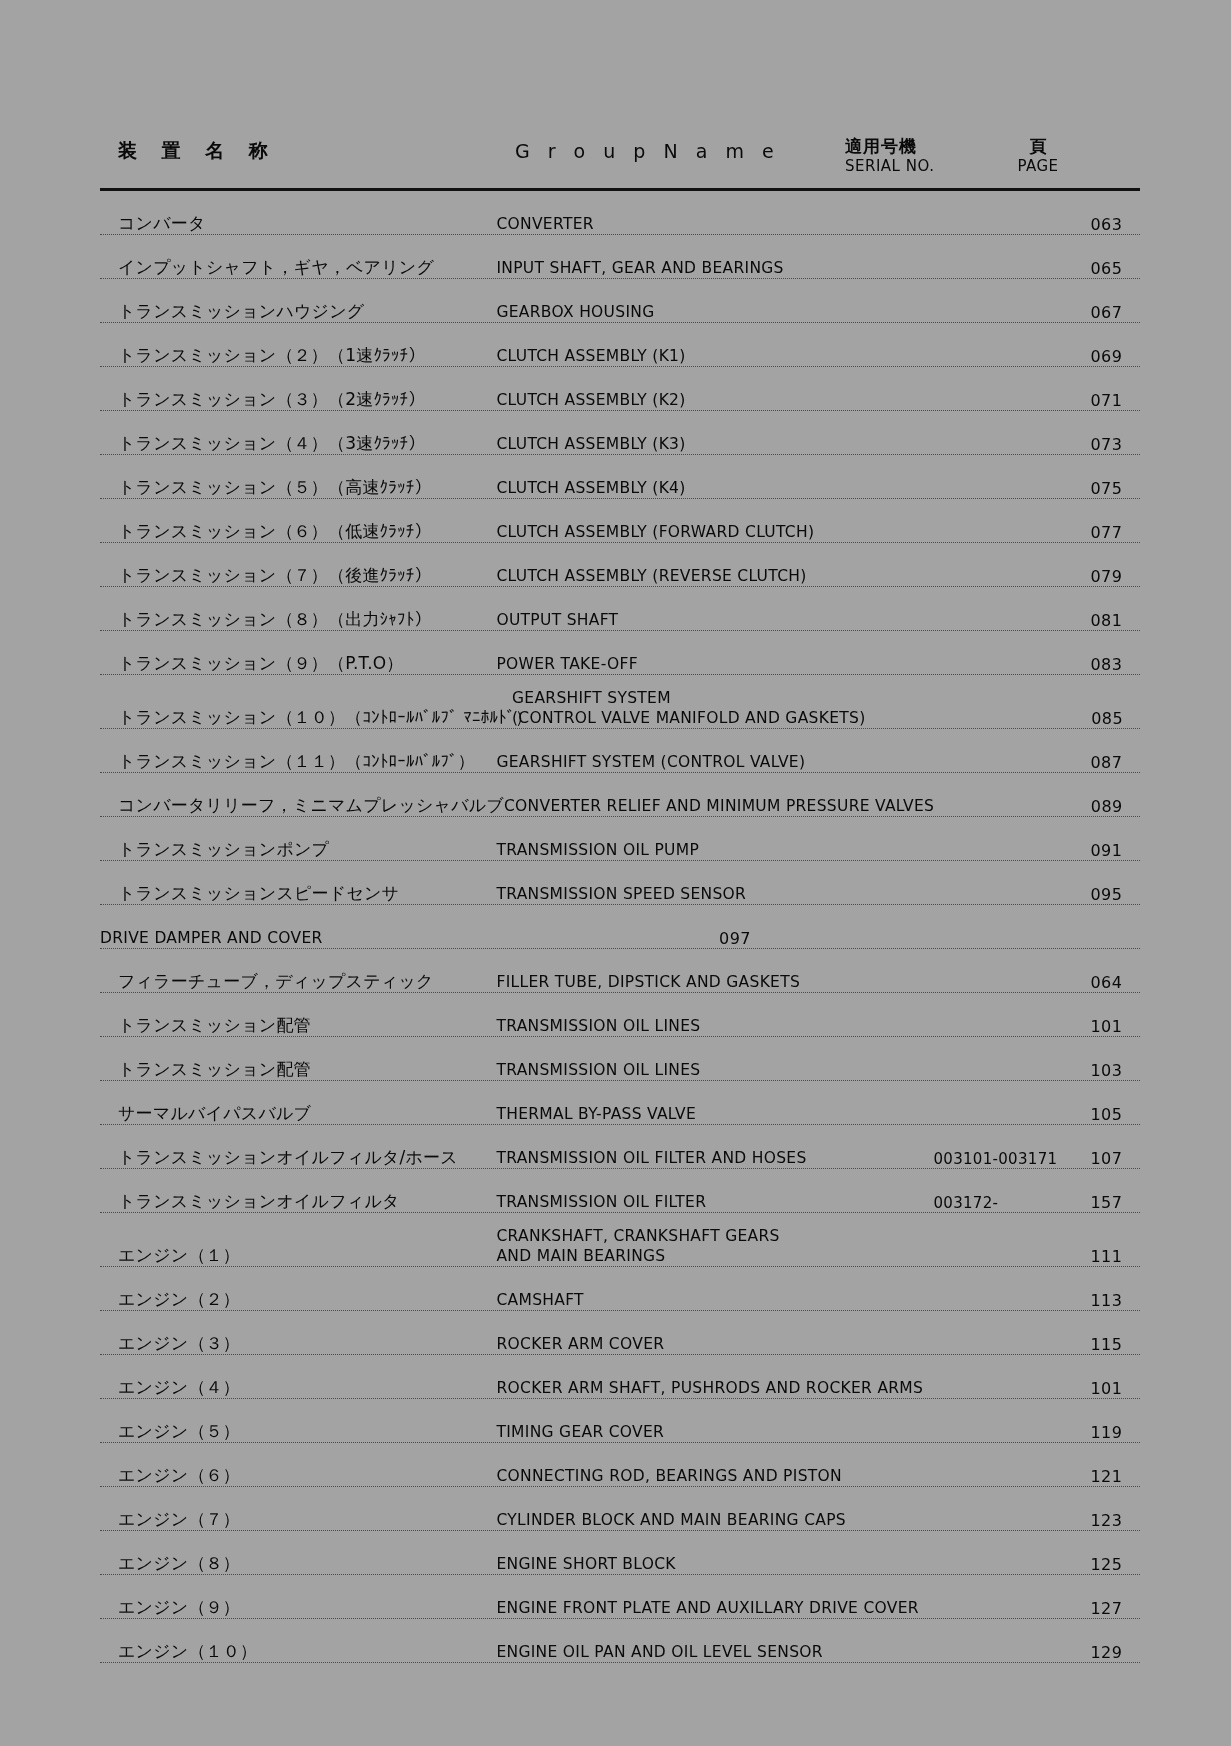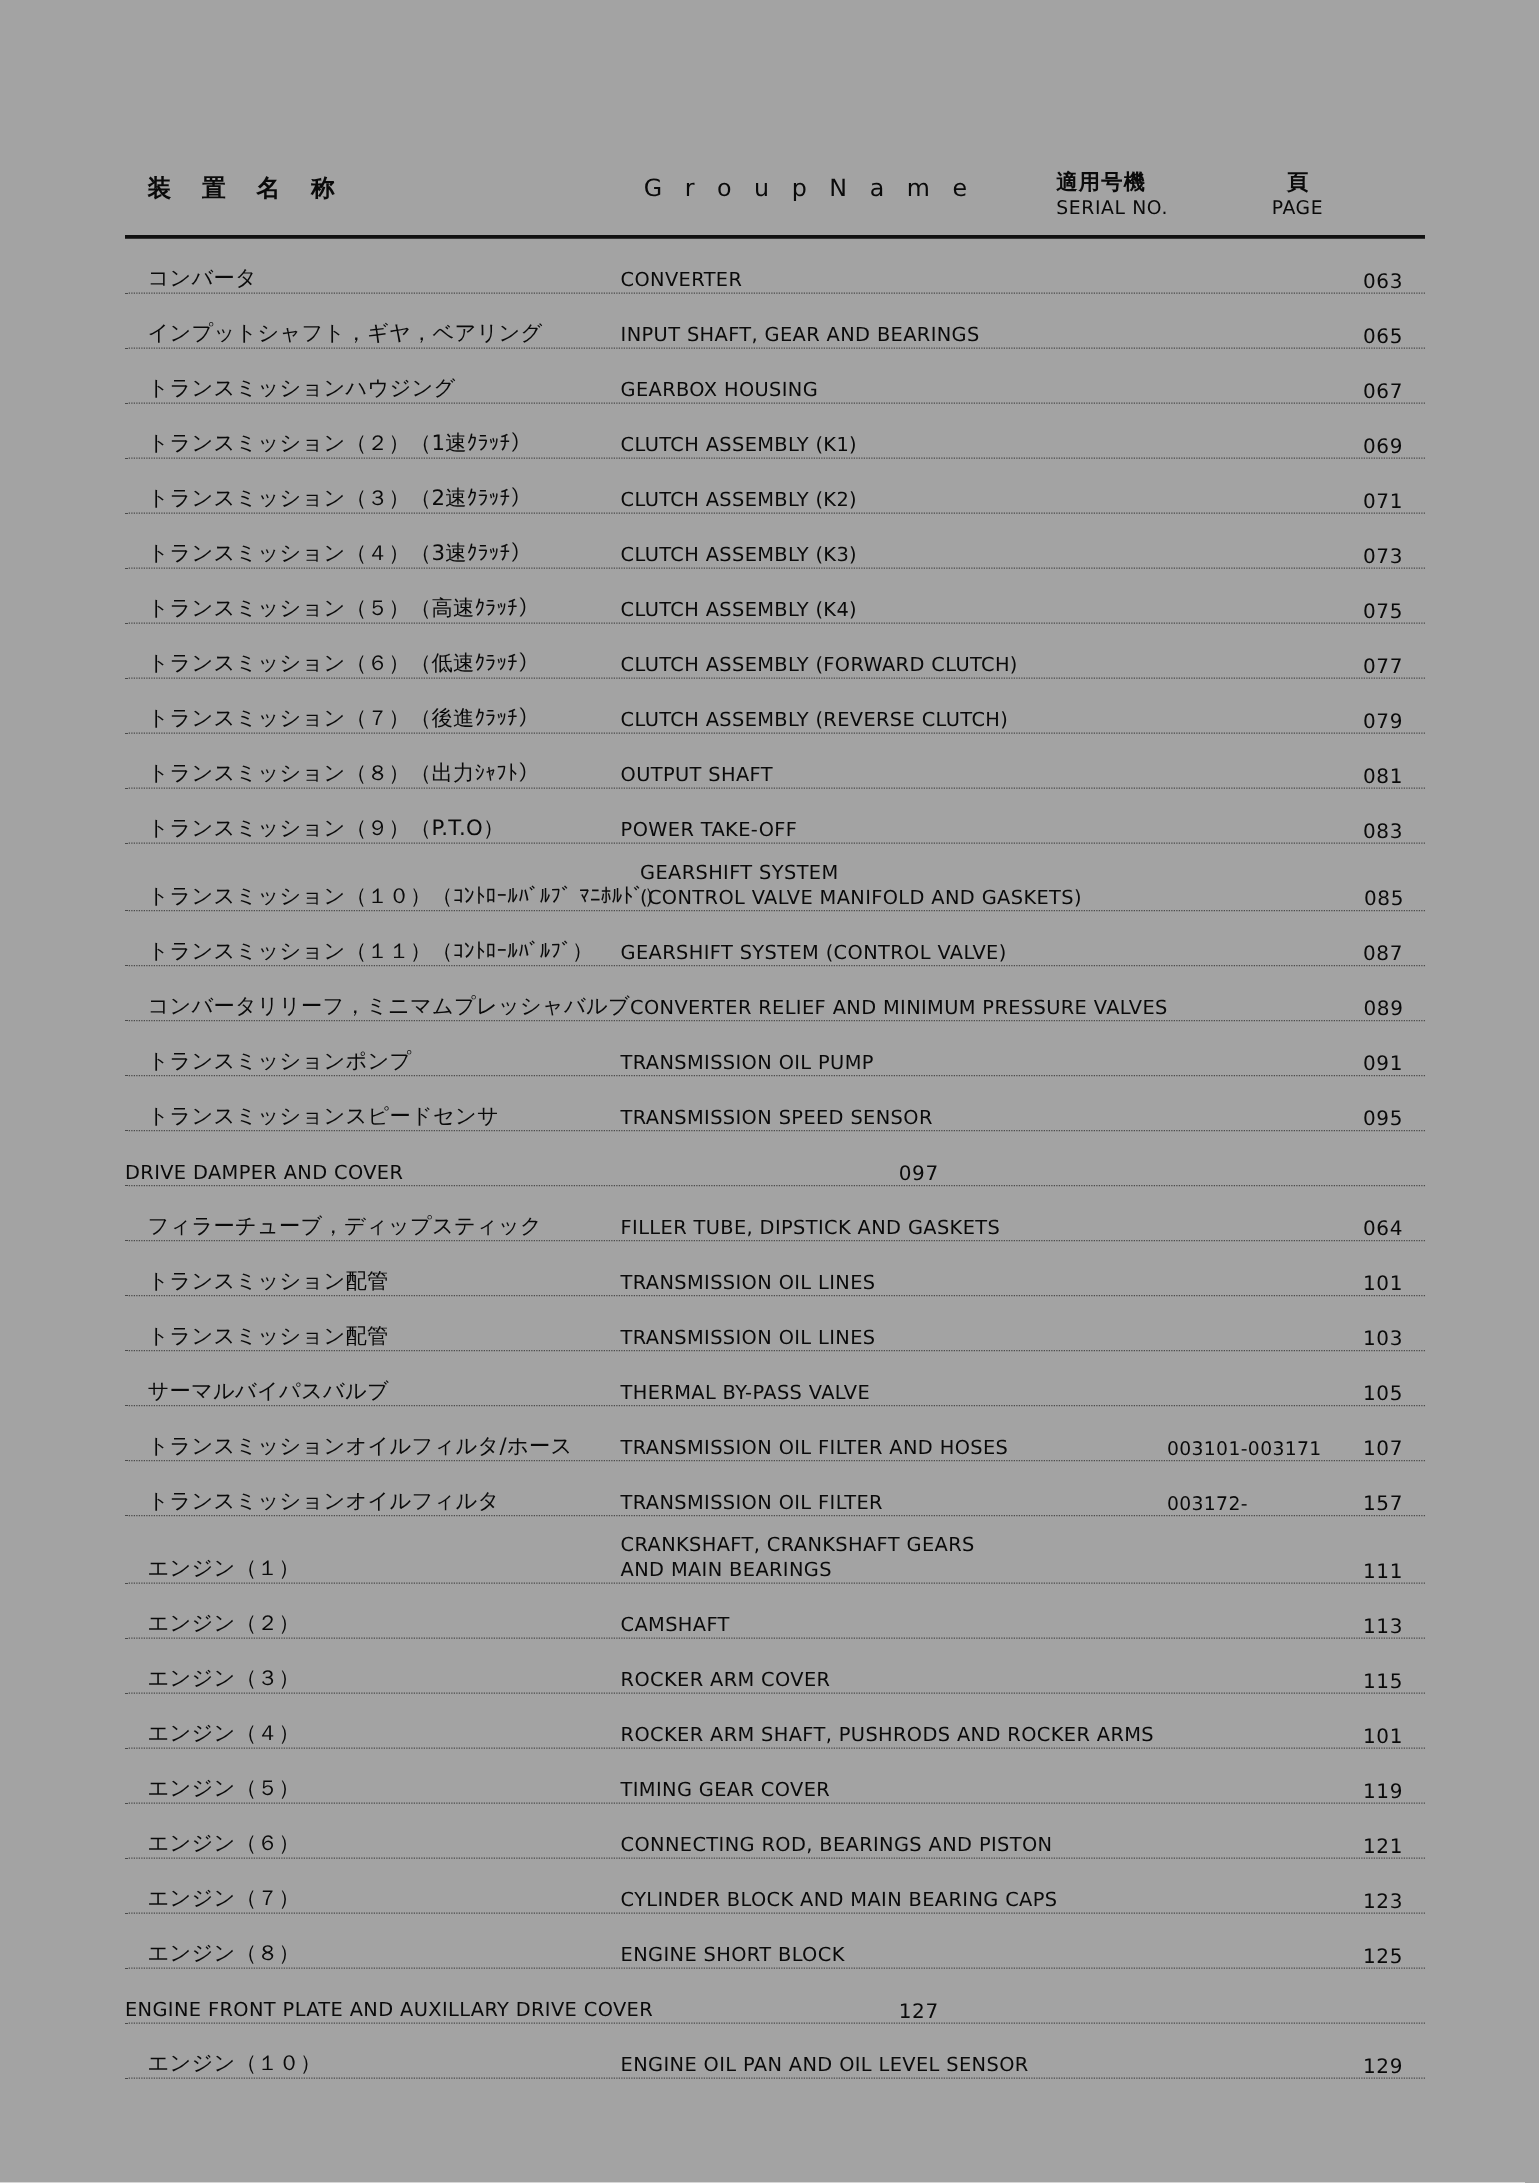--- a/index.html
+++ b/index.html
@@ -349,20 +349,21 @@
           <div class="cell-serial"></div>
           <div class="cell-page">123</div>
         </div>
         <div class="row">
           <div class="cell-jp">エンジン（８）</div>
           <div class="cell-en">ENGINE SHORT BLOCK</div>
           <div class="cell-serial"></div>
           <div class="cell-page">125</div>
         </div>
         <div class="row">
+          <div class="cell-jp">エンジン（９）</div>
           <div class="cell-en">ENGINE FRONT PLATE AND AUXILLARY DRIVE COVER</div>
           <div class="cell-serial"></div>
           <div class="cell-page">127</div>
         </div>
         <div class="row">
           <div class="cell-jp">エンジン（１０）</div>
           <div class="cell-en">ENGINE OIL PAN AND OIL LEVEL SENSOR</div>
           <div class="cell-serial"></div>
           <div class="cell-page">129</div>
         </div>

